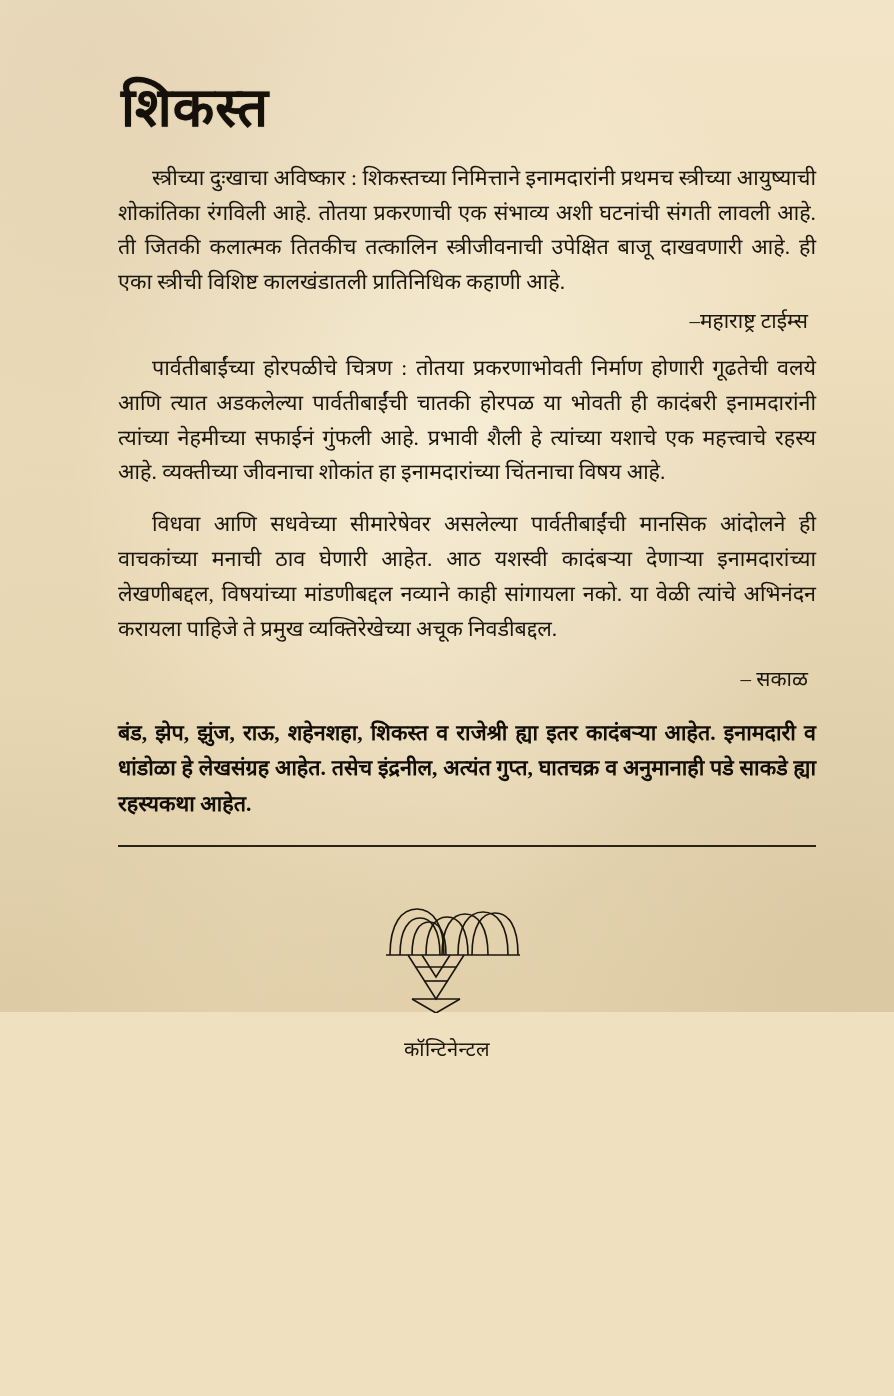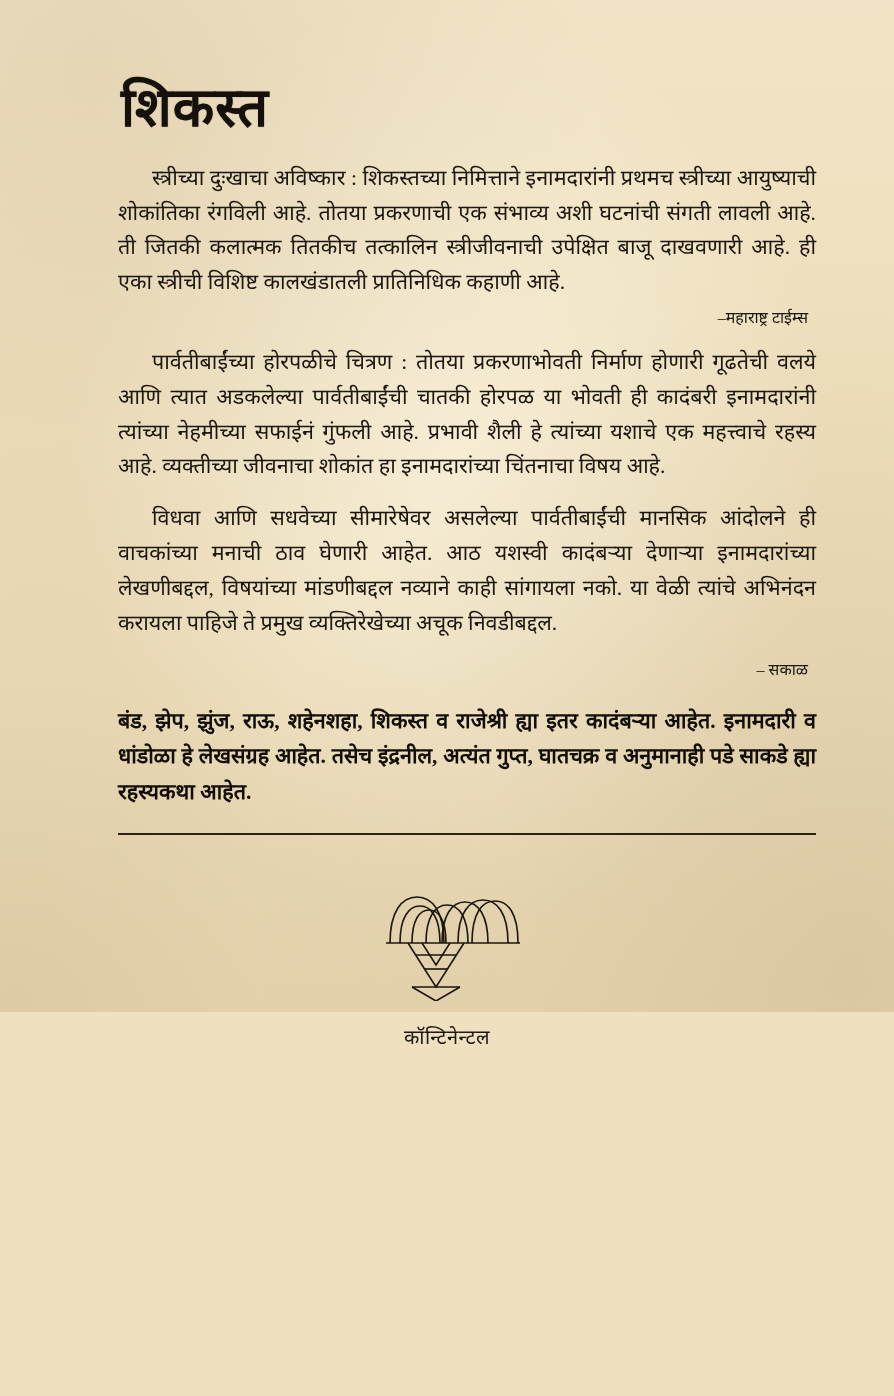--- a/index.html
+++ b/index.html
@@ -64,21 +64,21 @@
     text-indent: 34px;
     margin: 0;
     color: #1b160e;
   }
   .review-text .lead {
     font-weight: 400;
   }
   .source {
     display: block;
     text-align: right;
-    font-size: 16px;
+    font-size: 21px;
     margin-top: 6px;
     padding-right: 8px;
     color: #1b160e;
   }
 
   .footnote {
     margin-top: 24px;
     font-size: 21.5px;
     font-weight: 700;
     line-height: 1.66;

